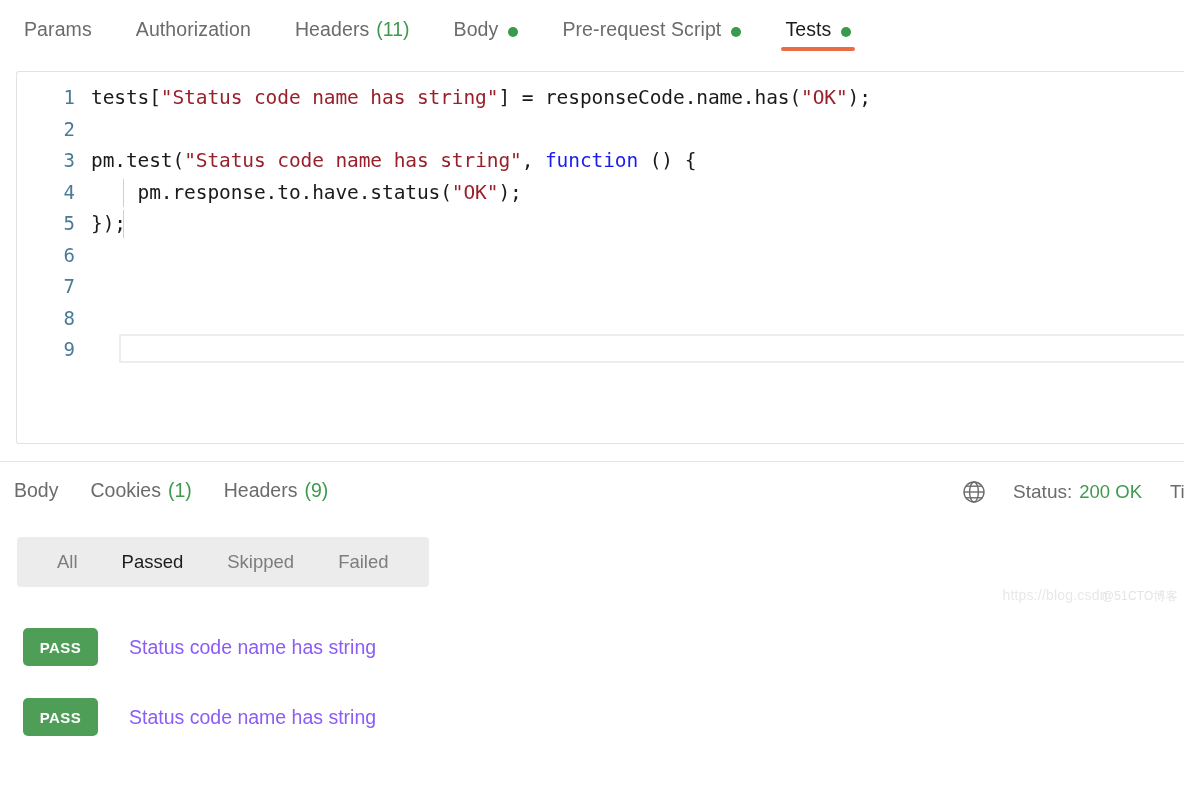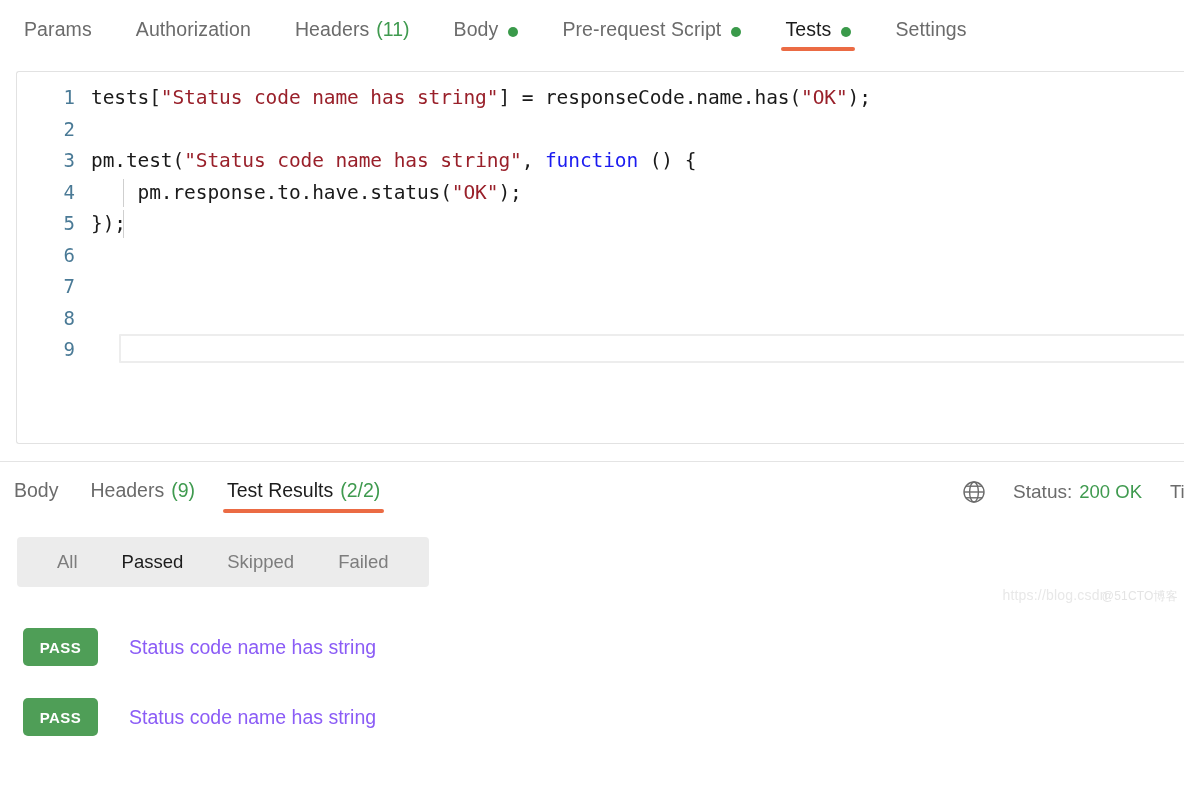--- a/index.html
+++ b/index.html
@@ -293,23 +293,20 @@
       </div>
       <div class="req-tab">
         <span class="lbl">Pre-request Script</span>
         <span class="dot"></span>
       </div>
       <div class="req-tab active">
         <span class="lbl">Tests</span>
         <span class="dot"></span>
         <span class="underline"></span>
       </div>
-      <div class="req-tab">
-        <span class="lbl">Settings</span>
-      </div>
     </div>
 
   <div class="editor-panel">
     <div class="code-rows" id="code-rows">
         <div class="code-row">
           <div class="gutter">1</div>
           <div class="codeline"><span class="tok-pl">tests[</span><span class="tok-str">"Status code name has string"</span><span class="tok-pl">] = responseCode.name.has(</span><span class="tok-str">"OK"</span><span class="tok-pl">);</span></div>
         </div>
         <div class="code-row">
           <div class="gutter">2</div>
@@ -350,27 +347,26 @@
   </div>
 
   <div class="divider"></div>
 
   <div class="resp-bar">
     <div class="resp-tabs" id="resp-tabs">
         <div class="resp-tab">
           <span class="lbl">Body</span>
         </div>
         <div class="resp-tab">
+          <span class="lbl">Cookies</span>
+          <span class="cnt">(1)</span>
+        </div>
+        <div class="resp-tab">
           <span class="lbl">Headers</span>
           <span class="cnt">(9)</span>
-        </div>
-        <div class="resp-tab active">
-          <span class="lbl">Test Results</span>
-          <span class="cnt">(2/2)</span>
-          <span class="underline"></span>
         </div>
       </div>
 
     <div class="status-area">
       <span class="globe-icon">
         <svg viewBox="0 0 26 26" width="26" height="26" fill="none" stroke="#6b6b6b" stroke-width="1.4">
           <circle cx="13" cy="13" r="10"></circle>
           <ellipse cx="13" cy="13" rx="4.4" ry="10"></ellipse>
           <line x1="3" y1="13" x2="23" y2="13"></line>
           <line x1="4.8" y1="7.2" x2="21.2" y2="7.2"></line>

